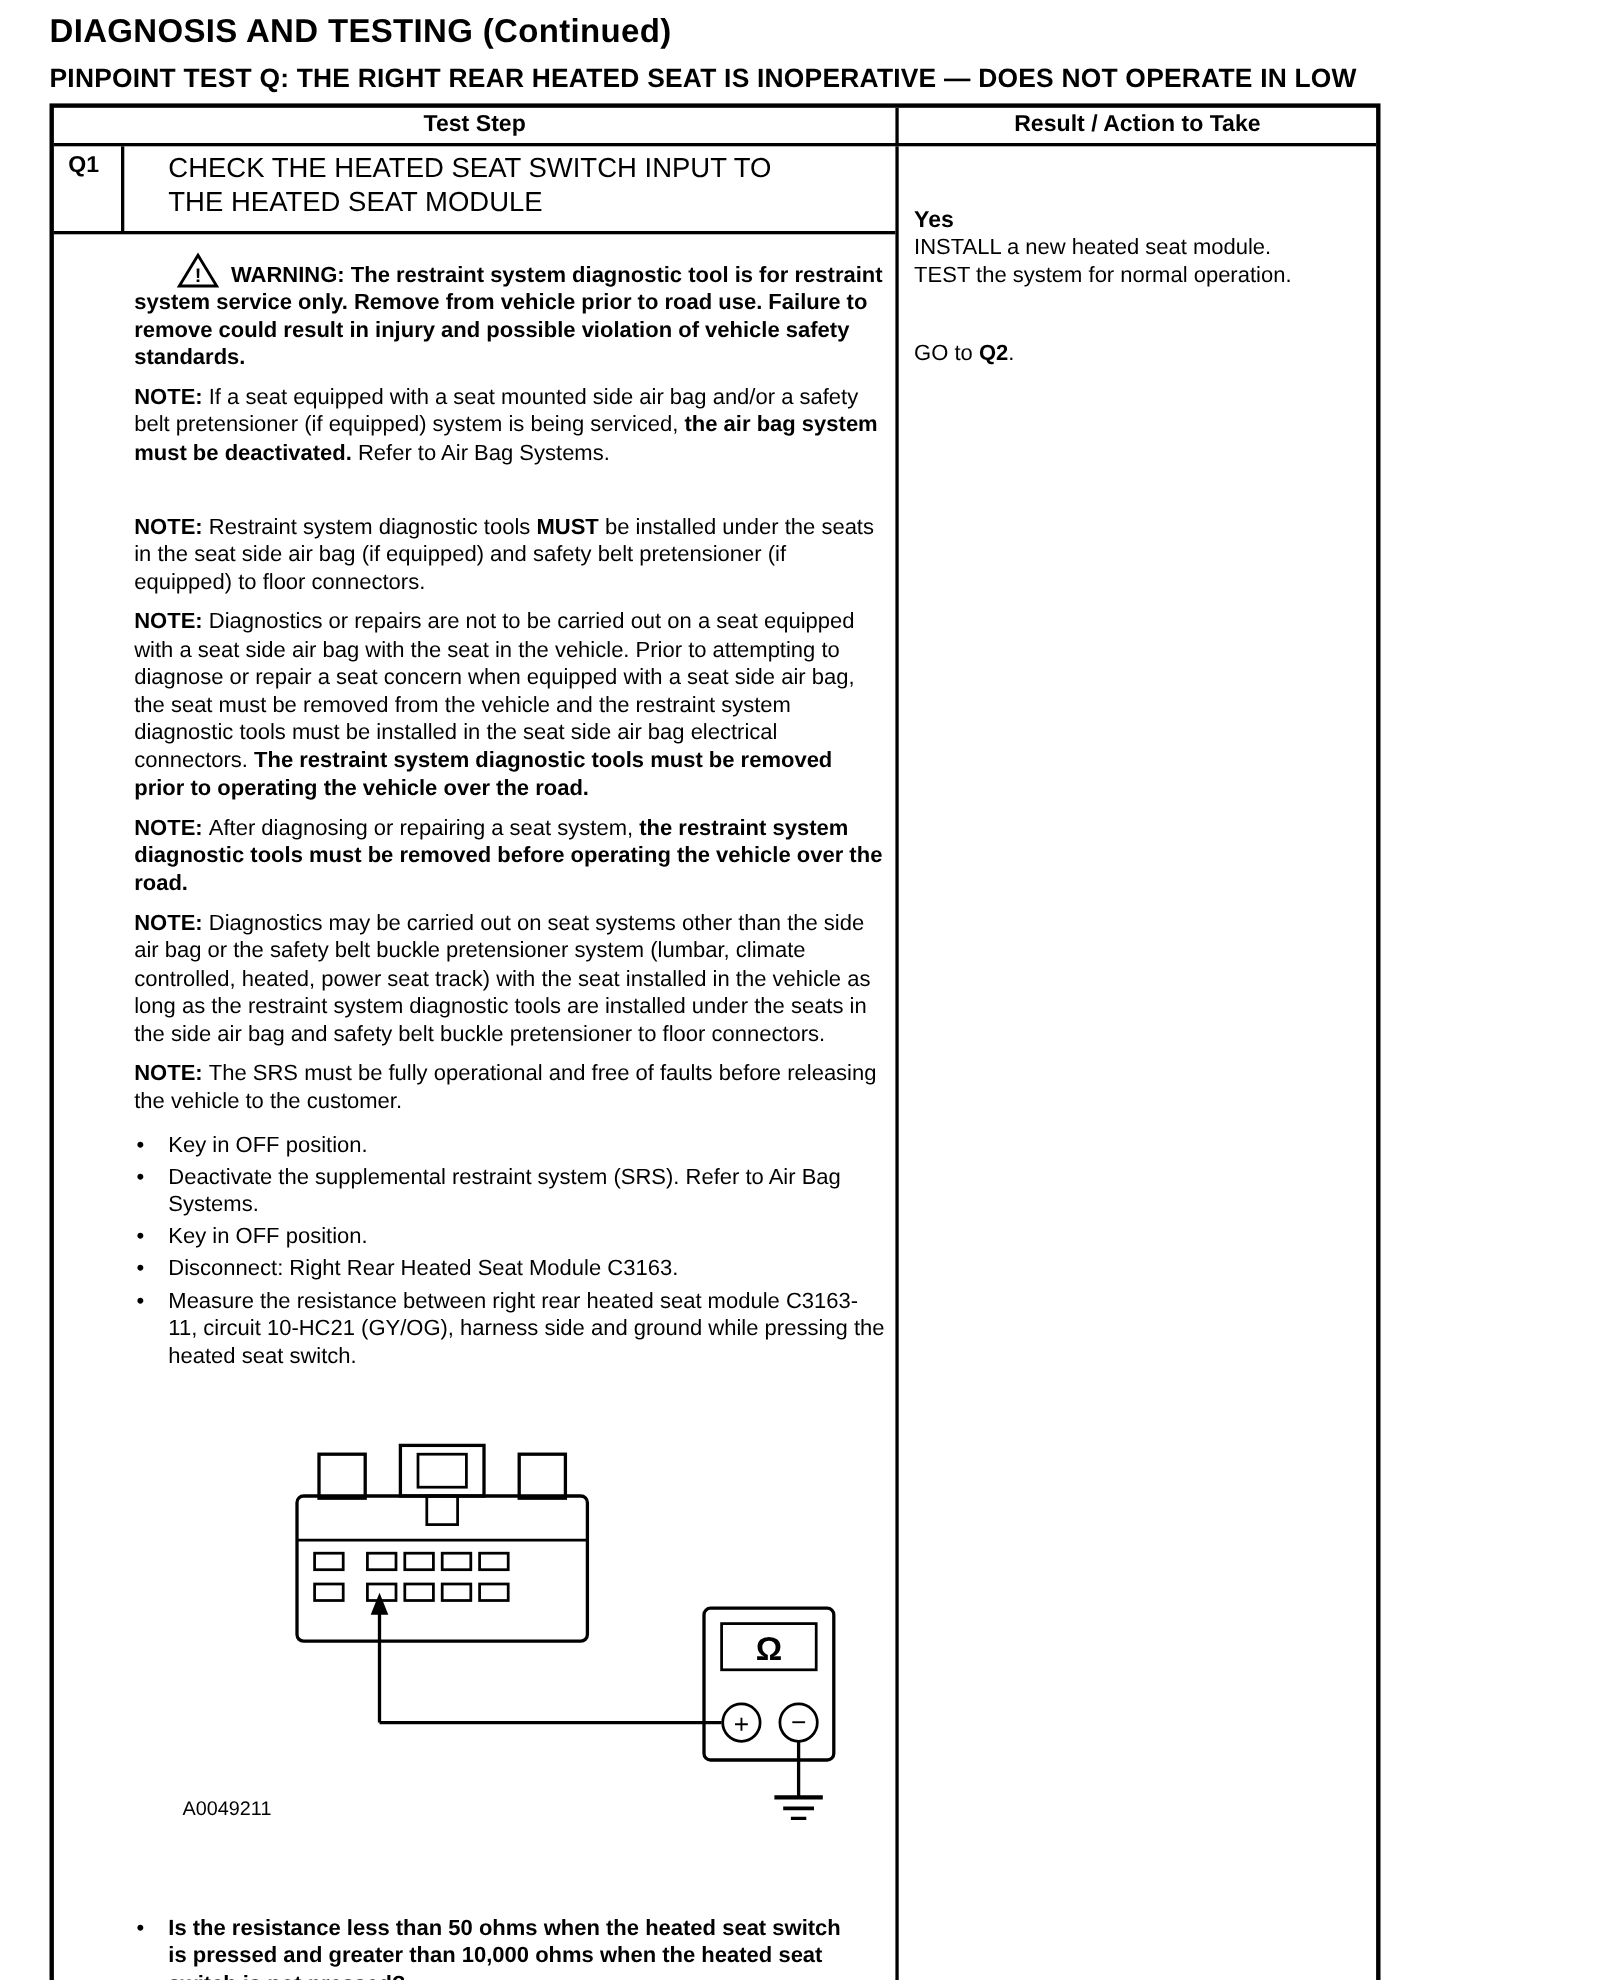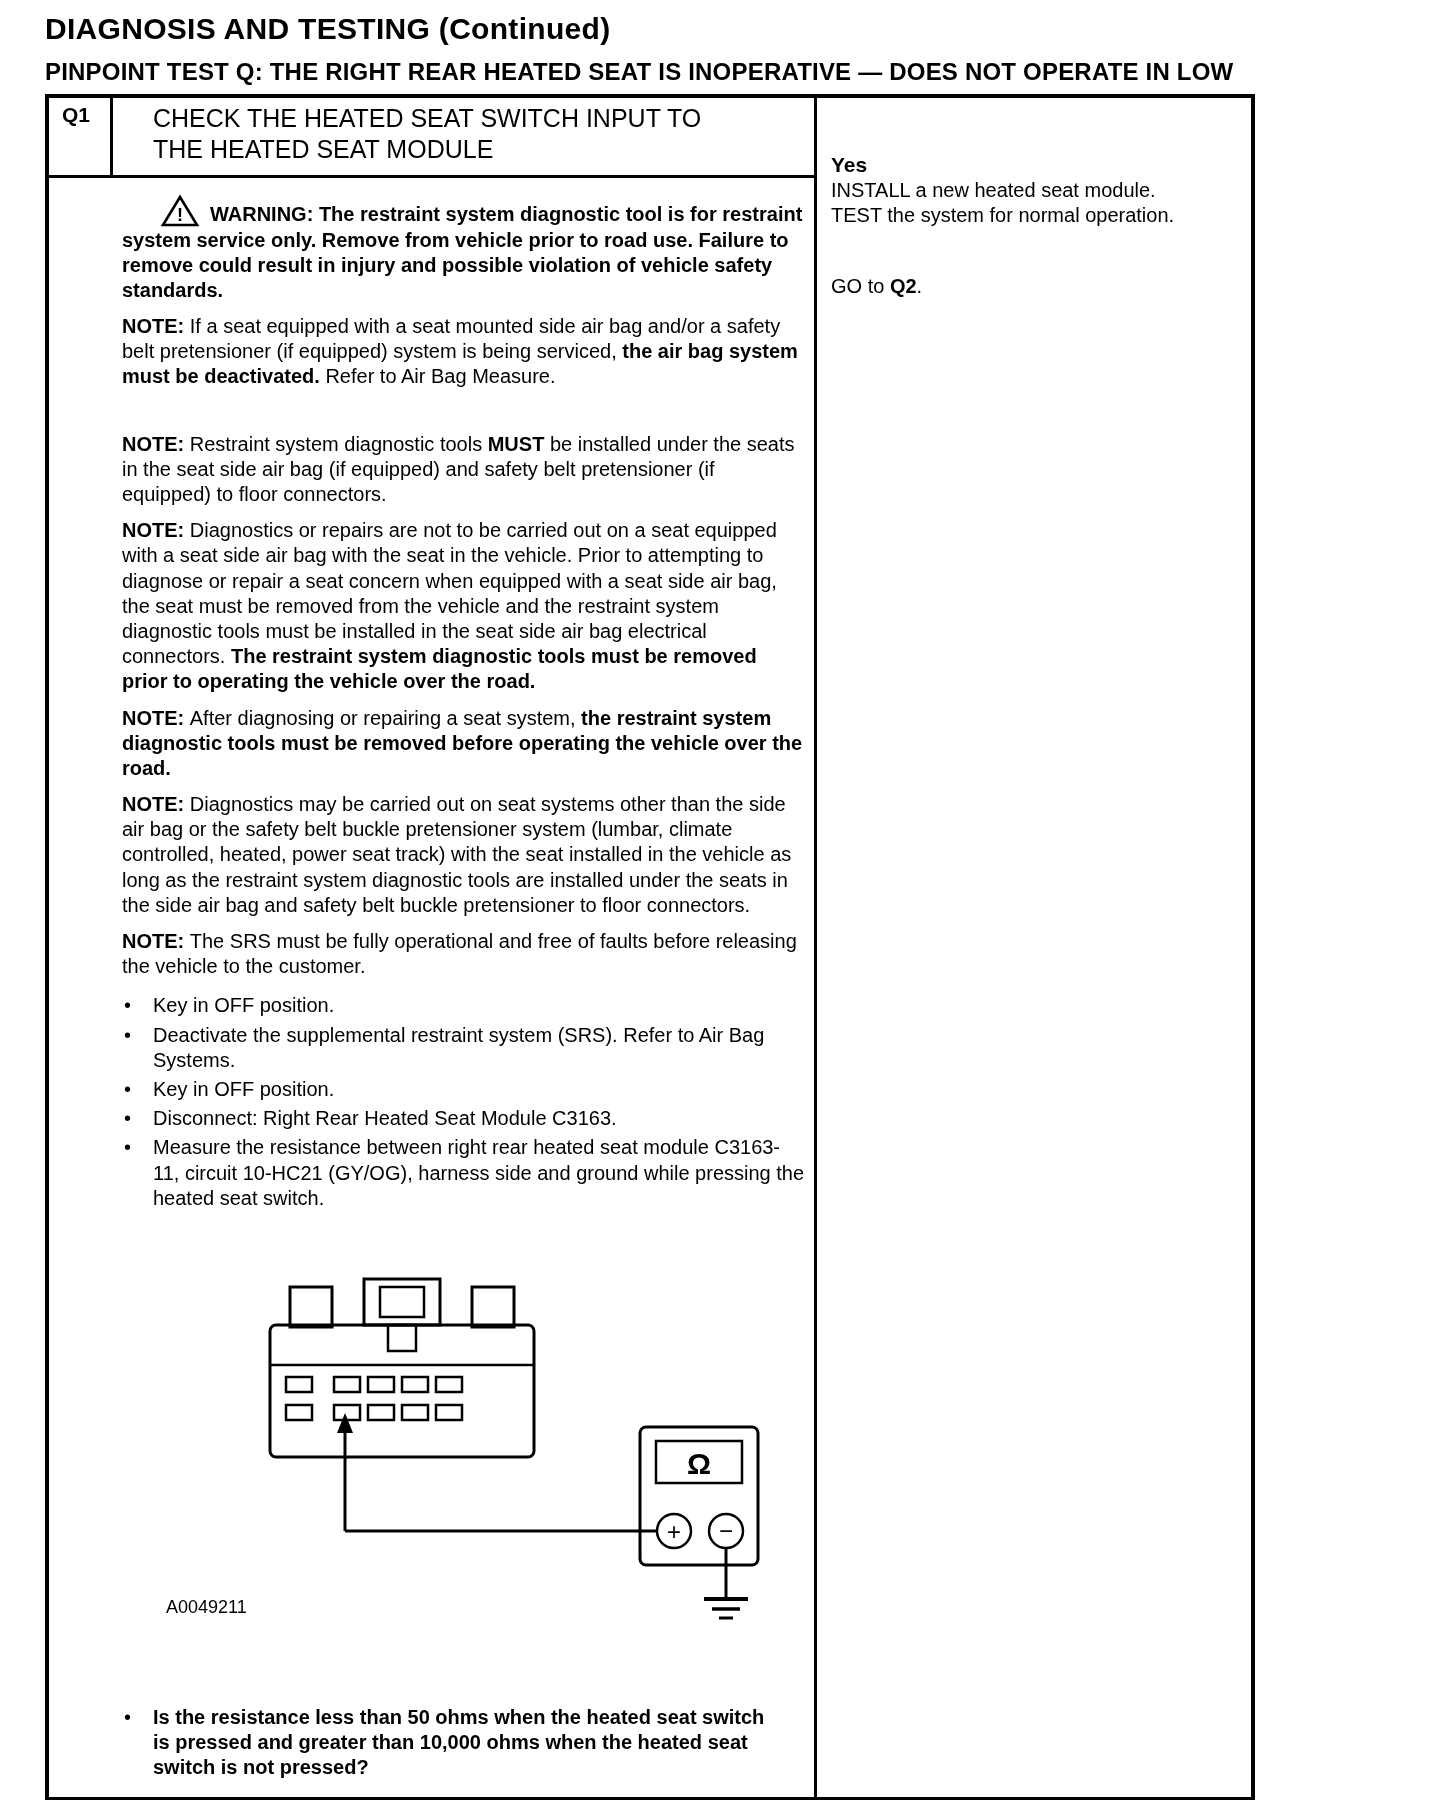--- a/index.html
+++ b/index.html
@@ -51,36 +51,40 @@
 </style>
 </head>
 <body>
 
 <div class="page">
 
   <h1 class="doc-title">DIAGNOSIS AND TESTING (Continued)</h1>
   <h2 class="doc-subtitle">PINPOINT TEST Q: THE RIGHT REAR HEATED SEAT IS INOPERATIVE — DOES NOT OPERATE IN LOW</h2>
 
   <div class="ptable">
+    <div class="thead">
+      <div class="th th-left">Test Step</div>
+      <div class="th th-right">Result / Action to Take</div>
+    </div>
 
     <div class="tbody">
 
       <div class="td-left">
         <div class="step-head">
           <div class="step-id">Q1</div>
           <div class="step-title">CHECK THE HEATED SEAT SWITCH INPUT TO THE HEATED SEAT MODULE</div>
         </div>
 
         <div class="step-body">
           <div id="paragraphs">
               <div class="para"><svg class="warn-icon" width="40" height="34" viewBox="0 0 40 34">
                   <path d="M20 3 L37 31 L3 31 Z" fill="none" stroke="#000" stroke-width="2.6"></path>
                   <text x="20" y="27" text-anchor="middle" font-size="18" font-weight="bold" fill="#000">!</text>
                 </svg><b>WARNING: The restraint system diagnostic tool is for restraint system service only. Remove from vehicle prior to road use. Failure to remove could result in injury and possible violation of vehicle safety standards.</b></div>
-              <div class="para big-gap"><b>NOTE: </b><span>If a seat equipped with a seat mounted side air bag and/or a safety belt pretensioner (if equipped) system is being serviced, </span><b>the air bag system must be deactivated.</b><span> Refer to Air Bag Measure.</span></div>
+              <div class="para big-gap"><b>NOTE: </b><span>If a seat equipped with a seat mounted side air bag and/or a safety belt pretensioner (if equipped) system is being serviced, </span><b>the air bag system must be deactivated.</b><span> Refer to Air Bag Systems.</span></div>
               <div class="para"><b>NOTE: </b><span>Restraint system diagnostic tools </span><b>MUST</b><span> be installed under the seats in the seat side air bag (if equipped) and safety belt pretensioner (if equipped) to floor connectors.</span></div>
               <div class="para"><b>NOTE: </b><span>Diagnostics or repairs are not to be carried out on a seat equipped with a seat side air bag with the seat in the vehicle. Prior to attempting to diagnose or repair a seat concern when equipped with a seat side air bag, the seat must be removed  from the vehicle and the restraint system diagnostic tools must be installed in the seat side air bag electrical connectors. </span><b>The restraint system diagnostic tools must be removed prior to operating the vehicle over the road.</b></div>
               <div class="para"><b>NOTE: </b><span>After diagnosing or repairing a seat system, </span><b>the restraint system diagnostic tools must be removed before operating the vehicle over the road.</b></div>
               <div class="para"><b>NOTE: </b><span>Diagnostics may be carried out on seat systems other than the side air bag or the safety belt buckle pretensioner system (lumbar, climate controlled, heated, power seat track) with the seat installed in the vehicle as long as the restraint  system diagnostic tools are installed under the seats in the side air bag and safety belt buckle pretensioner to floor connectors.</span></div>
               <div class="para"><b>NOTE: </b><span>The SRS must be fully operational and free of faults before releasing the vehicle to the customer.</span></div>
             </div>
 
           <div class="bullets" id="bullets">
               <div class="bullet">
                 <span class="dot">•</span>

